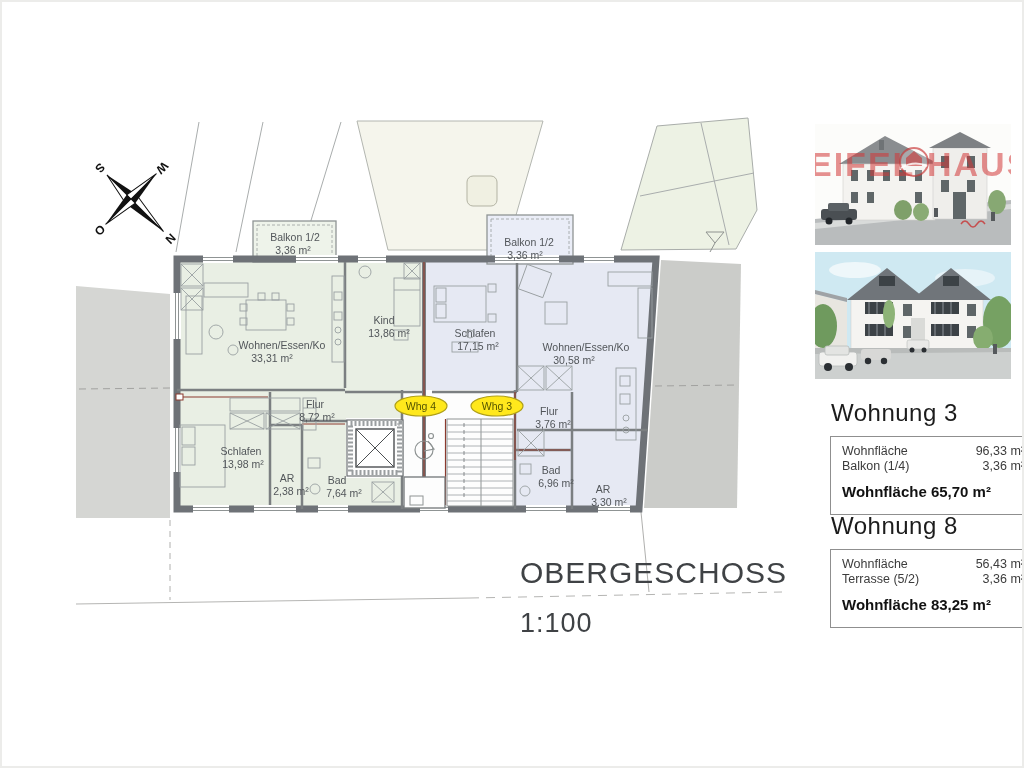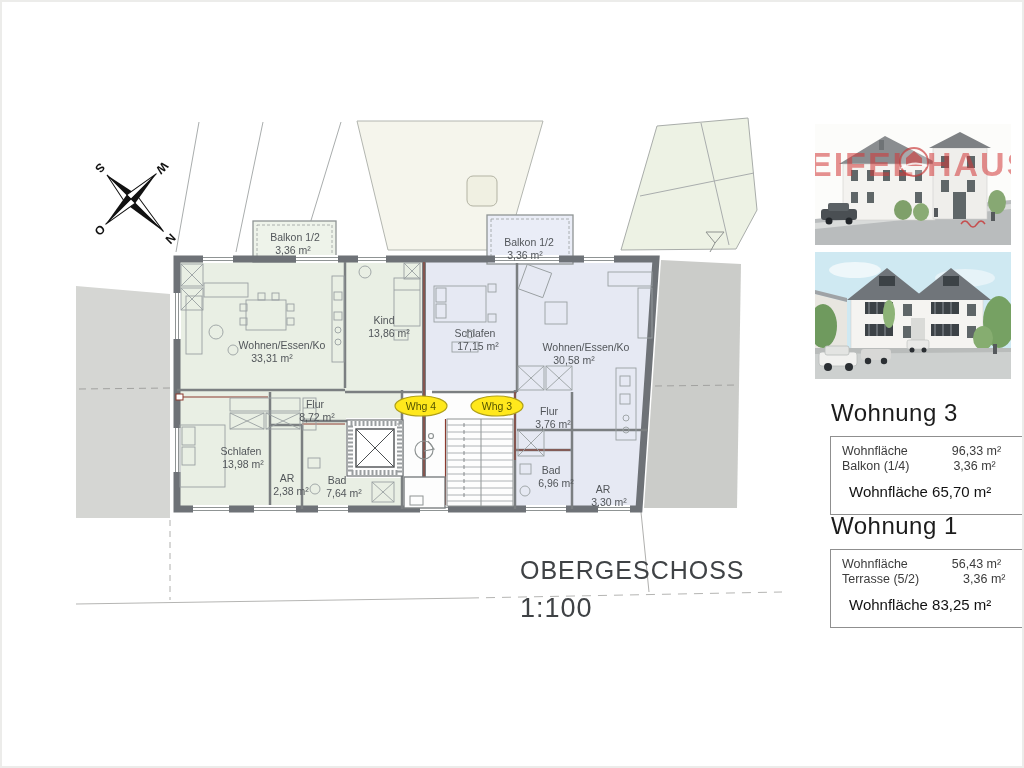--- a/index.html
+++ b/index.html
@@ -13,26 +13,26 @@
   .img-card{position:absolute;overflow:hidden;background:#ef4444;}
   .img-card svg{display:block;width:100%;height:100%;}
   .apt-heading{
     position:absolute;font-size:24px;color:#1c1c1c;letter-spacing:.5px;
     font-weight:400;white-space:nowrap;
   }
   .apt-box{
     position:absolute;width:183px;height:70px;border:1px solid #8f8f8f;
     padding:7px 9px 0 11px;background:#fff;
   }
-  .apt-box .row{display:flex;font-size:12.5px;
+  .apt-box .row{display:flex;justify-content:space-between;font-size:12.5px;
     color:#3c3c3c;line-height:15px;gap:44px;}
-  .apt-box .total{font-size:15px;font-weight:normal;color:#111;margin-top:9px;white-space:nowrap;margin-left:7px;}
+  .apt-box .total{font-size:15px;font-weight:bold;color:#111;margin-top:9px;white-space:nowrap;}
   .title-block{position:absolute;left:520px;top:556px;color:#3f4245;}
-  .title-line1{font-size:25px;letter-spacing:1px;}
-  .title-line2{font-size:27px;letter-spacing:1px;margin-top:8px;}
+  .title-line1{font-size:30px;letter-spacing:1px;}
+  .title-line2{font-size:27px;letter-spacing:1px;margin-top:18px;}
 </style>
 </head>
 <body>
 
 <div class="frame"></div>
 
 <svg id="plan-svg" viewBox="0 0 1024 768">
 
   <g stroke="#a9adad" stroke-width="1" fill="none">
     <polygon points="357,121 543,121 506,250 388,250" fill="#f5f5ec" stroke="#b3b6b0"></polygon>
@@ -457,21 +457,21 @@
     <span>Wohnfläche</span>
     <span>96,33 m²</span>
   </div>
   <div class="row">
     <span>Balkon (1/4)</span>
     <span>3,36 m²</span>
   </div>
   <div class="total">Wohnfläche 65,70 m²</div>
 </div>
 
-<div class="apt-heading" style="left:831px;top:512px">Wohnung 1</div>
+<div class="apt-heading" style="left:831px;top:512px">Wohnung 8</div>
 <div class="apt-box" style="left:830px;top:549px">
   <div class="row">
     <span>Wohnfläche</span>
     <span>56,43 m²</span>
   </div>
   <div class="row">
     <span>Terrasse (5/2)</span>
     <span>3,36 m²</span>
   </div>
   <div class="total">Wohnfläche 83,25 m²</div>

